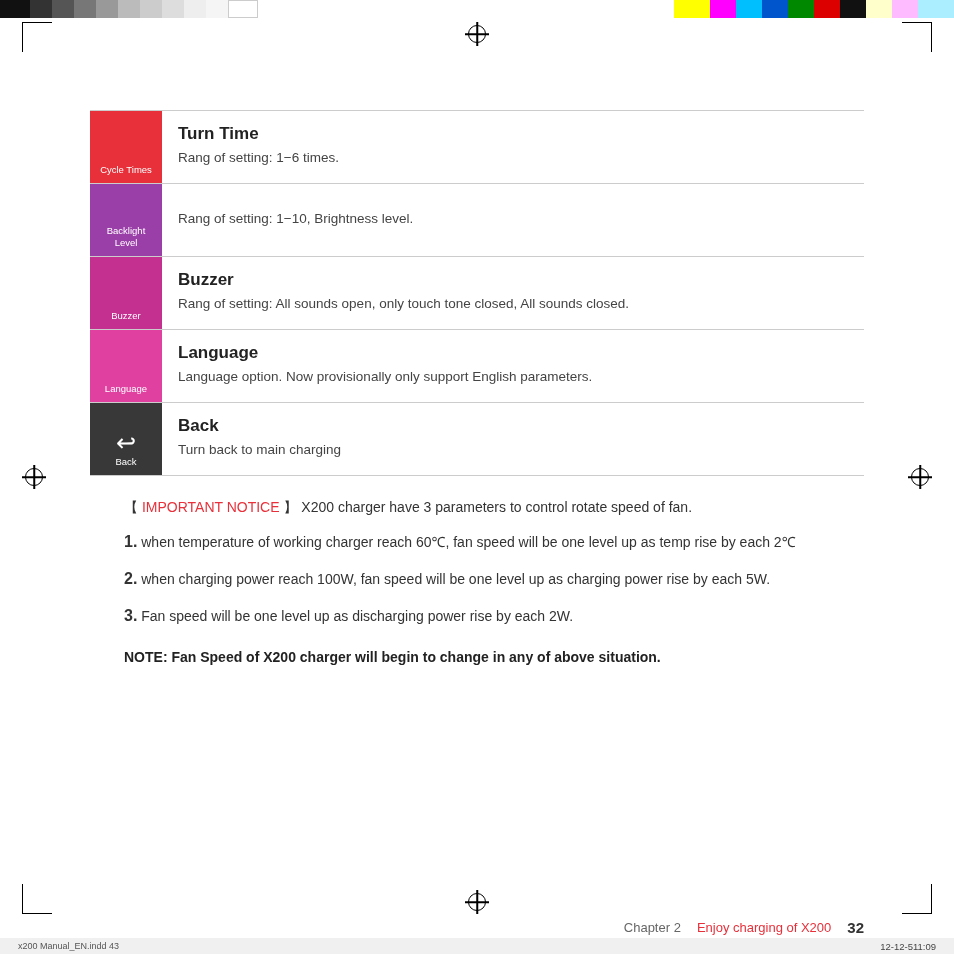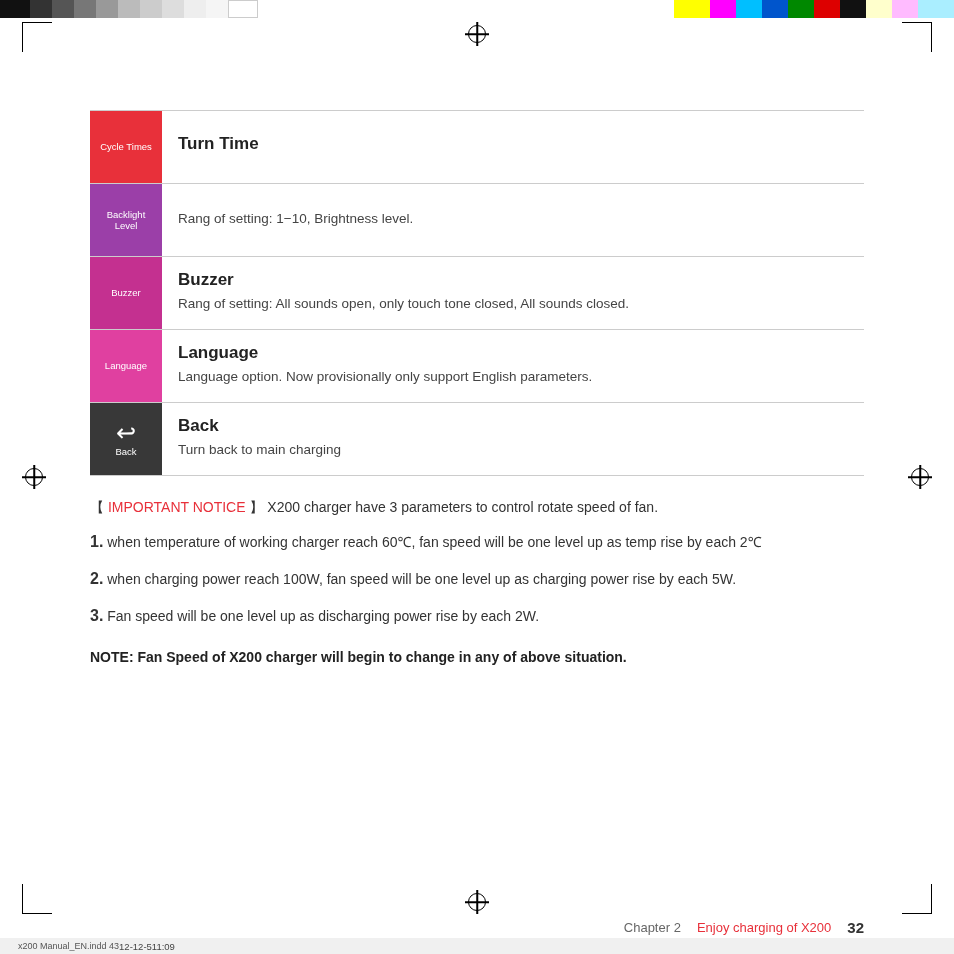--- a/index.html
+++ b/index.html
@@ -96,21 +96,21 @@
     }
     .settings-row:last-child {
       border-bottom: 1px solid #ccc;
     }
     .icon-cell {
       width: 72px;
       min-height: 72px;
       display: flex;
       flex-direction: column;
       align-items: center;
-      justify-content: center;
+      justify-content: flex-end;
       flex-shrink: 0;
       padding: 8px 8px;
     }
     .icon-label {
       font-size: 9.5px;
       color: #fff;
       text-align: center;
       line-height: 1.2;
       font-weight: 500;
     }
@@ -155,20 +155,21 @@
     .back-text {
       font-size: 9.5px;
       color: #fff;
       margin-top: 1px;
     }
 
     
     .notice-section {
       margin-top: 20px;
       line-height: 1.6;
+      margin-left: 34px;
     }
     .notice-header {
       font-size: 14px;
       margin-bottom: 10px;
       color: #333;
     }
     .notice-bracket {
       color: #333;
       font-size: 14px;
     }
@@ -229,21 +230,21 @@
     
     .bottom-bar {
       position: absolute;
       bottom: 0;
       left: 0;
       right: 0;
       height: 16px;
       background: #f0f0f0;
       display: flex;
       align-items: center;
-      justify-content: flex-start;
+      justify-content: space-between;
       padding: 0 18px;
       font-size: 9px;
       color: #555;
     }
     .bottom-info {
       display: flex;
       font-size: 9.5px;
       color: #444;
     }
   </style>
@@ -299,20 +300,21 @@
 
   <div>
 
     <div class="settings-row">
       <div class="icon-cell bg-red">
         <span class="icon-label">Cycle
 Times</span>
       </div>
       <div class="content-cell">
         <div class="setting-title">Turn Time</div>
+        <div class="setting-desc">Rang of setting: 1−6 times.</div>
       </div>
     </div>
 
     <div class="settings-row">
       <div class="icon-cell bg-purple">
         <span class="icon-label">Backlight<br>Level</span>
       </div>
       <div class="content-cell">
         <div class="setting-desc">Rang of setting: 1−10, Brightness level.</div>
       </div>

